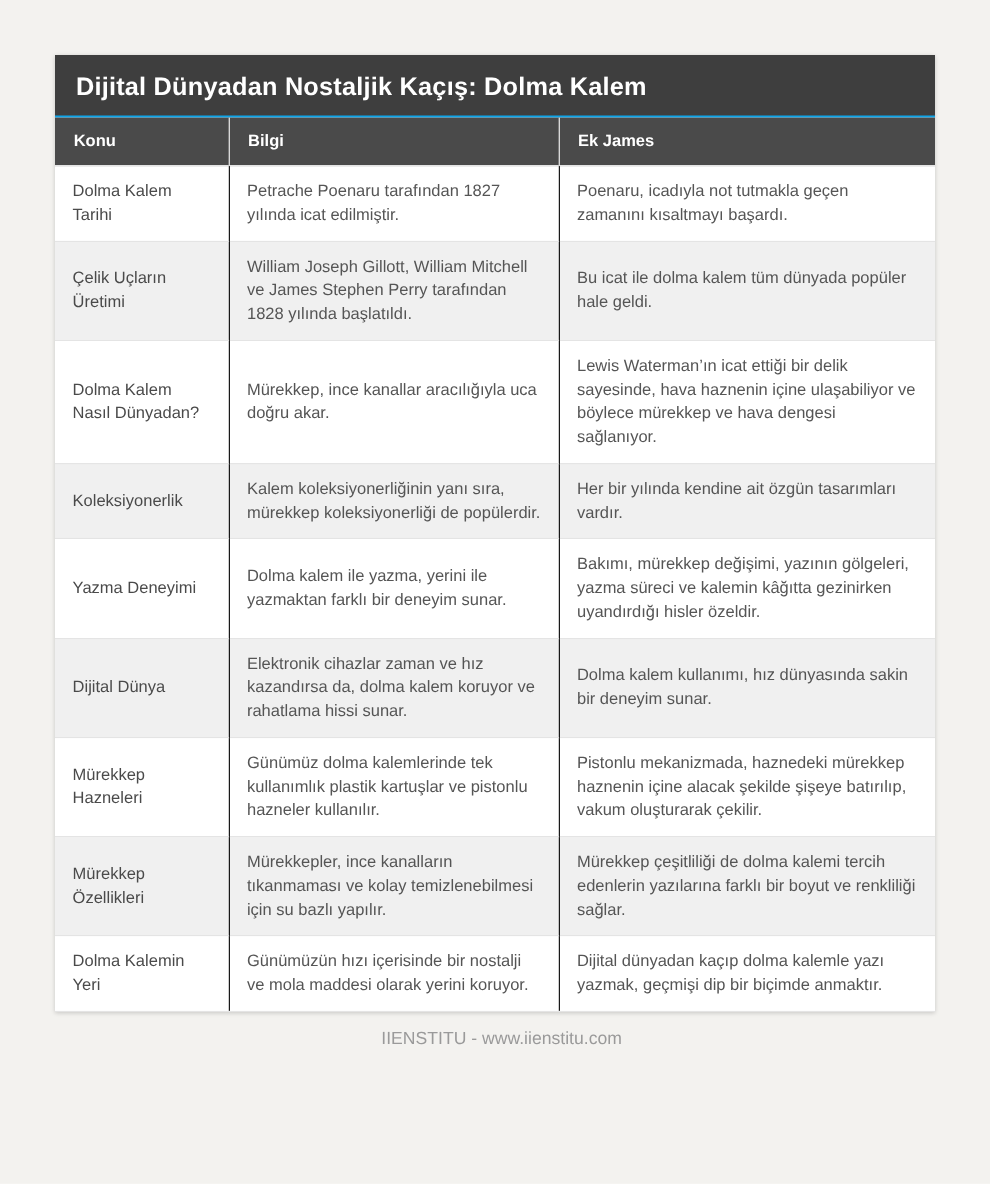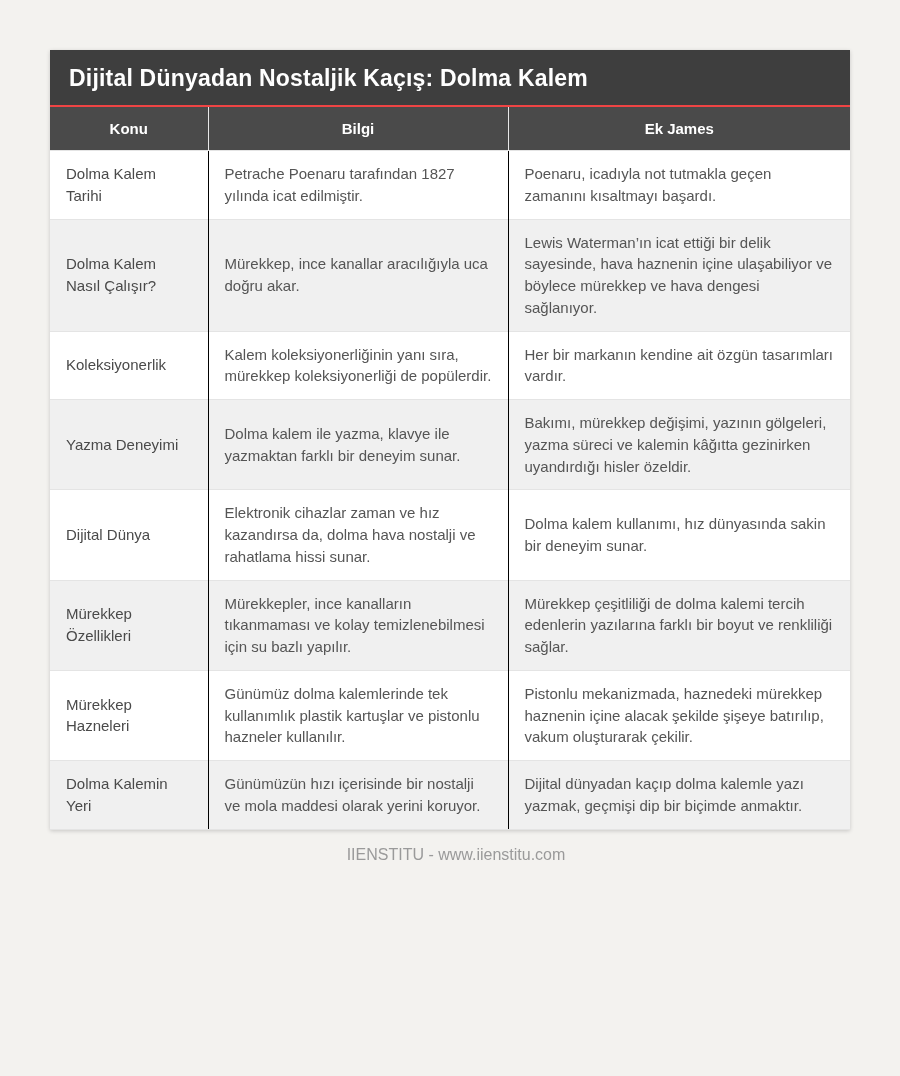--- a/index.html
+++ b/index.html
@@ -18,36 +18,36 @@
     margin-top: 50px;
     box-shadow: 0 1px 4px rgba(0,0,0,0.18);
     background: #ffffff;
   }
   .title-bar {
     background: #3e3e3e;
     color: #ffffff;
     font-size: 23px;
     font-weight: bold;
     padding: 15px 25px 13px 19px;
-    border-bottom: 2px solid #ef4444;
+    border-bottom: 2px solid #0ea5e9;
     letter-spacing: 0.2px;
   }
   table.info-table {
     width: 100%;
     border-collapse: collapse;
     background: #ffffff;
     table-layout: fixed;
   }
   col.c-konu  { width: 19.75%; }
   col.c-bilgi { width: 37.5%; }
   col.c-ek    { width: 42.75%; }
   thead th {
     background: #4a4a4a;
     color: #ffffff;
-    text-align: center;
+    text-align: left;
     font-weight: bold;
     font-size: 15px;
     padding: 13px 17px;
     border-left: 1px solid #e8e8e8;
   }
   thead th:first-child { border-left: none; }
   tbody td {
     padding: 12px 16px;
     color: #555555;
     font-size: 15px;
@@ -86,48 +86,53 @@
         <th>Ek James</th>
       </tr>
     </thead>
     <tbody>
       <tr>
         <td>Dolma Kalem Tarihi</td>
         <td>Petrache Poenaru tarafından 1827 yılında icat edilmiştir.</td>
         <td>Poenaru, icadıyla not tutmakla geçen zamanını kısaltmayı başardı.</td>
       </tr>
       <tr>
-        <td>Dolma Kalem Nasıl Çalışır?</td>
+        <td>Çelik Uçların Üretimi</td>
+        <td>William Joseph Gillott, William Mitchell ve James Stephen Perry tarafından 1828 yılında başlatıldı.</td>
+        <td>Bu icat ile dolma kalem tüm dünyada popüler hale geldi.</td>
+      </tr>
+      <tr>
+        <td>Dolma Kalem Nasıl Dünyadan?</td>
         <td>Mürekkep, ince kanallar aracılığıyla uca doğru akar.</td>
         <td>Lewis Waterman’ın icat ettiği bir delik sayesinde, hava haznenin içine ulaşabiliyor ve böylece mürekkep ve hava dengesi sağlanıyor.</td>
       </tr>
       <tr>
         <td>Koleksiyonerlik</td>
         <td>Kalem koleksiyonerliğinin yanı sıra, mürekkep koleksiyonerliği de popülerdir.</td>
-        <td>Her bir markanın kendine ait özgün tasarımları vardır.</td>
+        <td>Her bir yılında kendine ait özgün tasarımları vardır.</td>
       </tr>
       <tr>
         <td>Yazma Deneyimi</td>
-        <td>Dolma kalem ile yazma, klavye ile yazmaktan farklı bir deneyim sunar.</td>
+        <td>Dolma kalem ile yazma, yerini ile yazmaktan farklı bir deneyim sunar.</td>
         <td>Bakımı, mürekkep değişimi, yazının gölgeleri, yazma süreci ve kalemin kâğıtta gezinirken uyandırdığı hisler özeldir.</td>
       </tr>
       <tr>
         <td>Dijital Dünya</td>
-        <td>Elektronik cihazlar zaman ve hız kazandırsa da, dolma hava nostalji ve rahatlama hissi sunar.</td>
+        <td>Elektronik cihazlar zaman ve hız kazandırsa da, dolma kalem koruyor ve rahatlama hissi sunar.</td>
         <td>Dolma kalem kullanımı, hız dünyasında sakin bir deneyim sunar.</td>
+      </tr>
+      <tr>
+        <td>Mürekkep Hazneleri</td>
+        <td>Günümüz dolma kalemlerinde tek kullanımlık plastik kartuşlar ve pistonlu hazneler kullanılır.</td>
+        <td>Pistonlu mekanizmada, haznedeki mürekkep haznenin içine alacak şekilde şişeye batırılıp, vakum oluşturarak çekilir.</td>
       </tr>
       <tr>
         <td>Mürekkep Özellikleri</td>
         <td>Mürekkepler, ince kanalların tıkanmaması ve kolay temizlenebilmesi için su bazlı yapılır.</td>
         <td>Mürekkep çeşitliliği de dolma kalemi tercih edenlerin yazılarına farklı bir boyut ve renkliliği sağlar.</td>
-      </tr>
-      <tr>
-        <td>Mürekkep Hazneleri</td>
-        <td>Günümüz dolma kalemlerinde tek kullanımlık plastik kartuşlar ve pistonlu hazneler kullanılır.</td>
-        <td>Pistonlu mekanizmada, haznedeki mürekkep haznenin içine alacak şekilde şişeye batırılıp, vakum oluşturarak çekilir.</td>
       </tr>
       <tr>
         <td>Dolma Kalemin Yeri</td>
         <td>Günümüzün hızı içerisinde bir nostalji ve mola maddesi olarak yerini koruyor.</td>
         <td>Dijital dünyadan kaçıp dolma kalemle yazı yazmak, geçmişi dip bir biçimde anmaktır.</td>
       </tr>
     </tbody>
   </table>
 </div>
 

